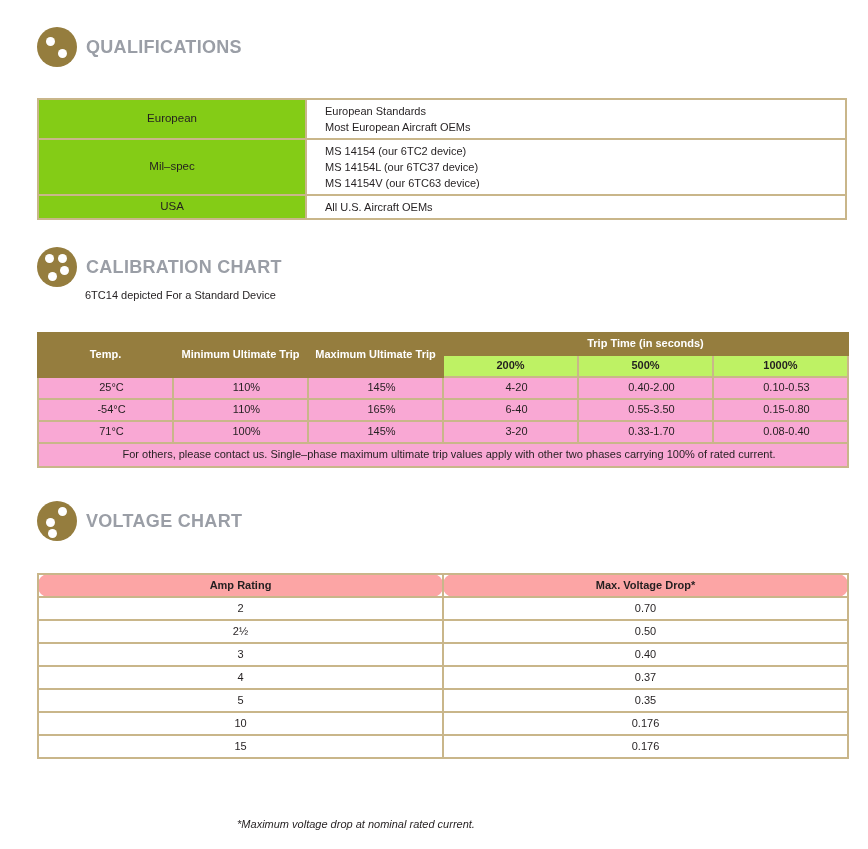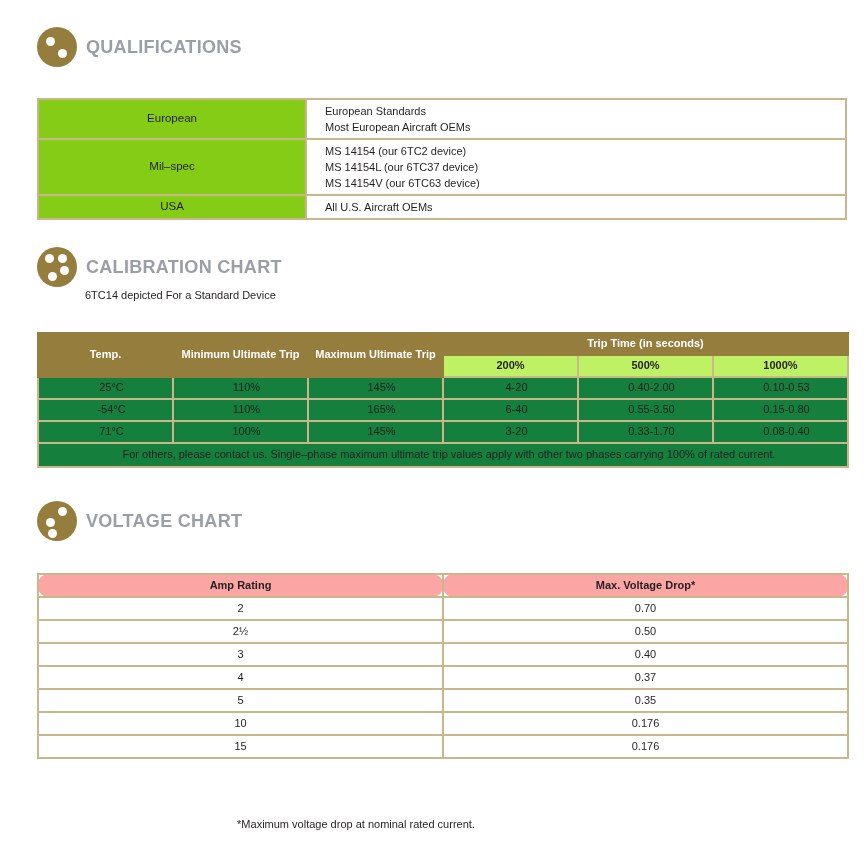--- a/index.html
+++ b/index.html
@@ -28,29 +28,29 @@
   }
   
   #qual { left: 37px; top: 98px; width: 810px; }
   #qual td.label { background: #84cc16; font-weight: normal; font-size: 11.5px; width: 266px; }
   #qual td.val { text-align: left; padding: 3px 18px; background: #fff; margin-top: 10px; }
   #qual td.val div { line-height: 16px; }
   
   #calib { left: 37px; top: 332px; width: 810px; }
   #calib th.gold { background: #957d3e; color: #ffffff; font-weight: bold; border-color: #957d3e; }
   #calib th.grey { background: #bef264; color: #231f20; font-weight: bold; height: 20px; }
-  #calib td { height: 20px; background: #15803d; padding-left: 12px; }
+  #calib td { height: 20px; background: #f9a8d4; padding-left: 12px; }
   #calib td.note { height: 22px; }
   
   #volt { left: 37px; top: 573px; width: 810px; }
   #volt th { background: #fca5a5; font-weight: bold; height: 21px; border-radius: 10px; }
   #volt td { height: 21px; background: #fff; }
   .footnote {
     position: absolute; left: 0; width: 712px; top: 818px; text-align: center;
-    font-size: 11px; color: #231f20;
+    font-size: 11px; font-style: italic; color: #231f20;
   }
 </style>
 </head>
 <body>
 
 <div class="section-head" style="top:27px;">
   <div class="badge">
     <span class="dot" style="left:9px;top:10px;"></span>
     <span class="dot" style="left:21px;top:22px;"></span>
   </div>

